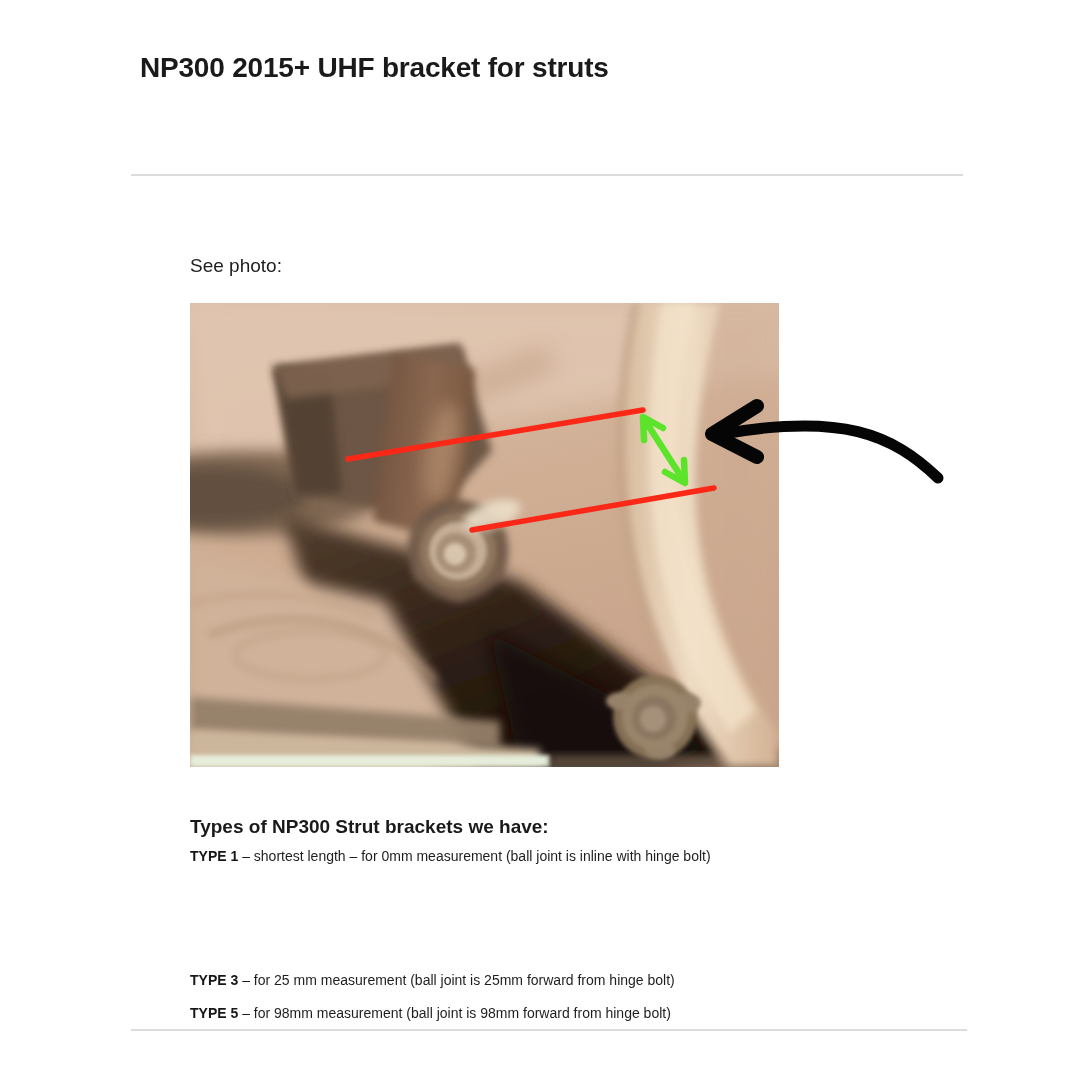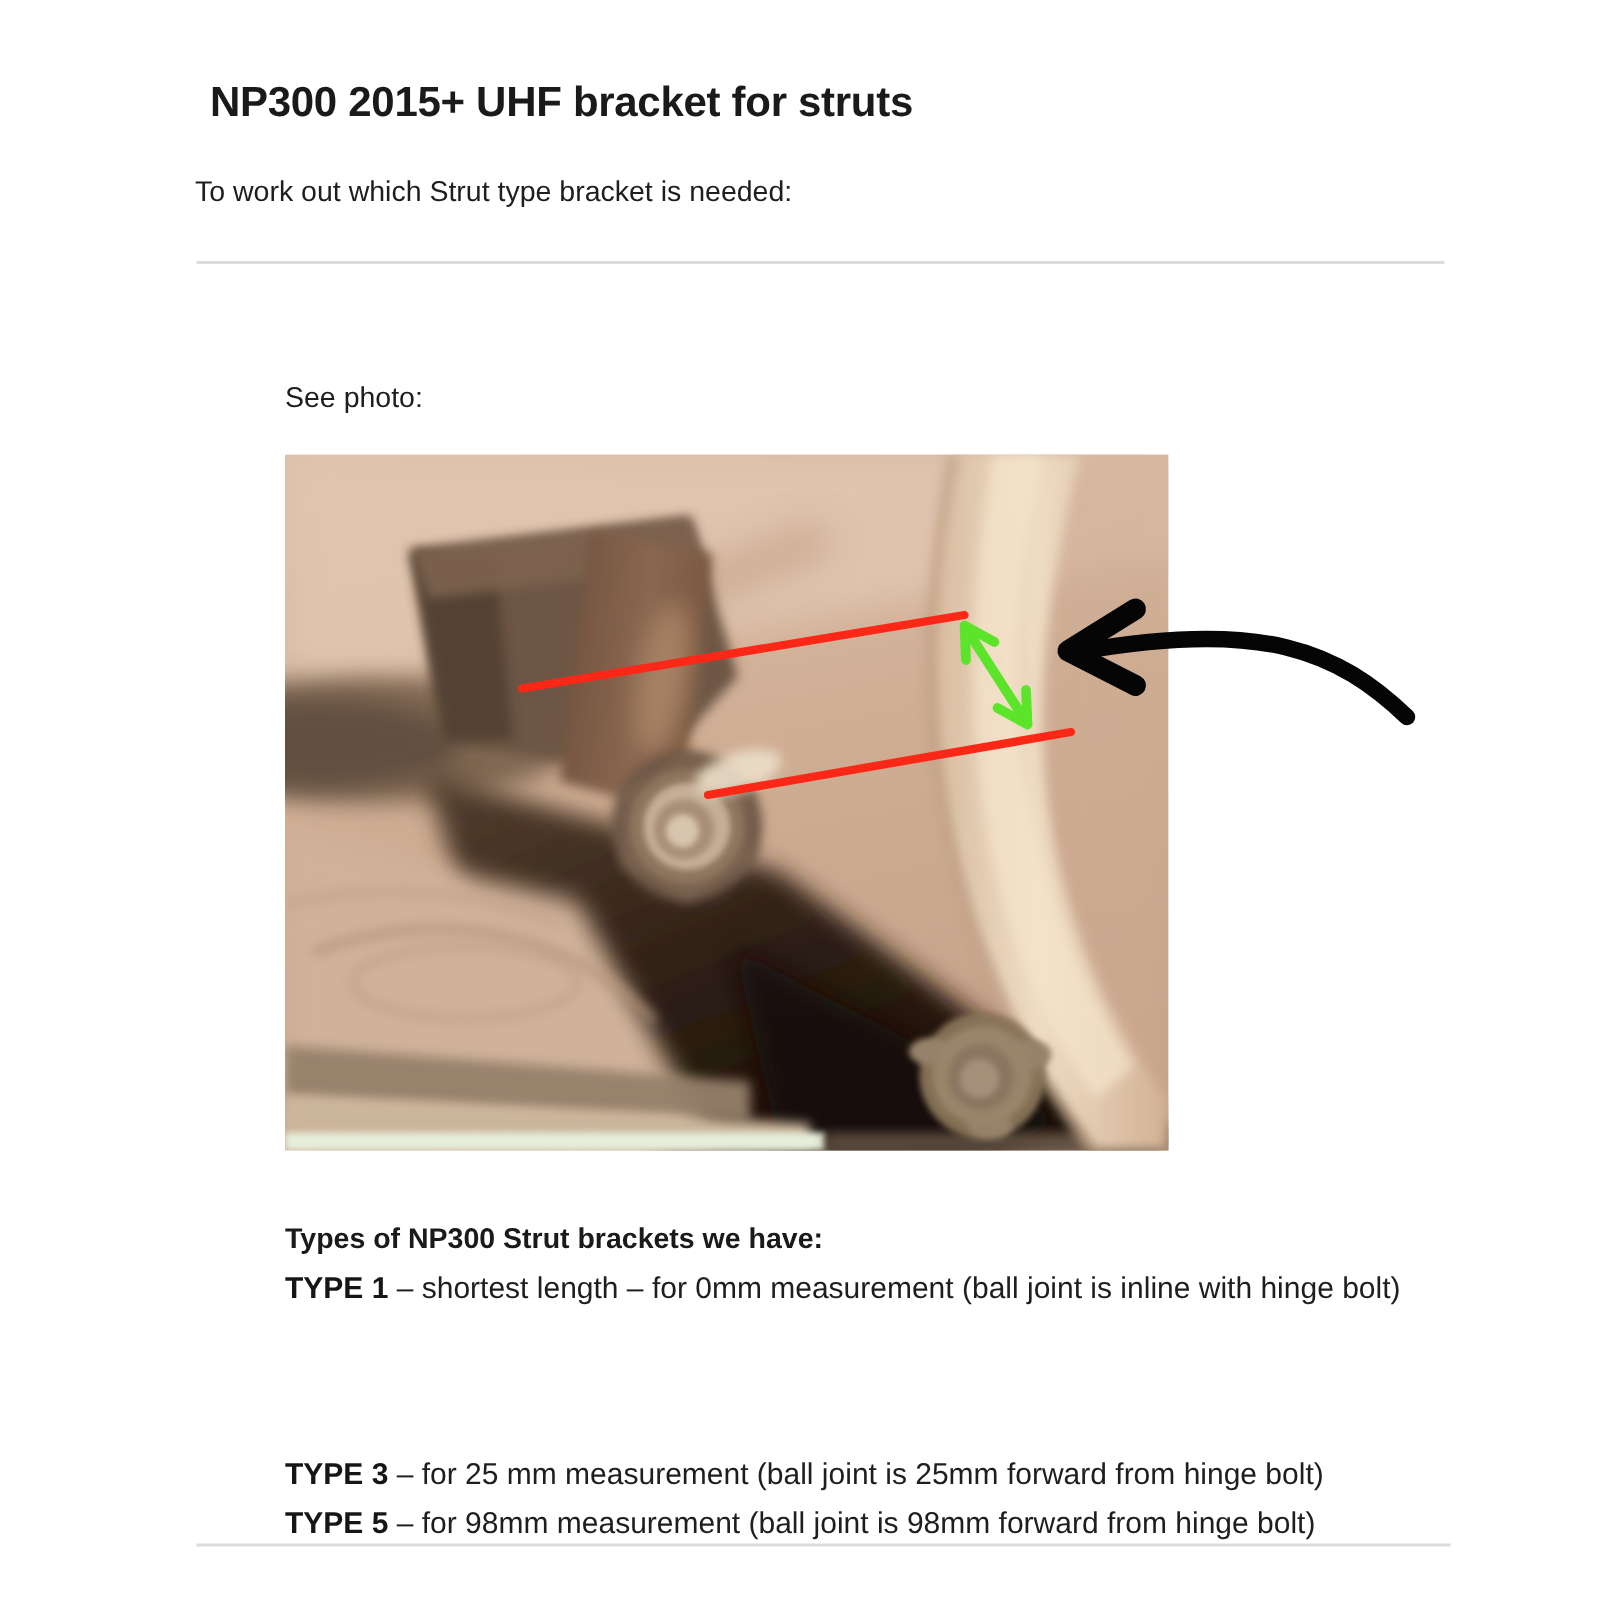--- a/index.html
+++ b/index.html
@@ -37,33 +37,32 @@
     position:absolute; left:828px; top:486px; width:220px;
     text-align:center; font-size:28px; font-weight:bold; line-height:40px;
     color:#0c0c0c; letter-spacing:-0.6px;
   }
   .types-heading {
     position:absolute; left:190px; top:816px;
     font-size:19px; font-weight:bold; color:#1a1a1a;
   }
   .type-row {
     position:absolute; left:190px;
-    font-size:20px; color:#1e1e1e; white-space:nowrap;
+    font-size:14px; color:#1e1e1e; white-space:nowrap;
   }
   .type-row b { color:#161616; }
   .t1 { top:848px; } .t2 { top:900px; } .t3 { top:972px;text-align:right; } .t4 { top:1005px; }
 </style>
 </head>
 <body>
 
 <div class="canvas">
 
   <div class="title">NP300 2015+ UHF bracket for struts</div>
 
-  <div class="intro">To work out which Strut type bracket is needed:</div>
 
   <div class="rule rule-top"></div>
 
 
   <div class="see-photo">See photo:</div>
 
   <div class="photo">
     <svg width="589" height="464" viewBox="0 0 589 464">
       <defs>
         <linearGradient id="gBase" x1="0" y1="0" x2="0.25" y2="1">

